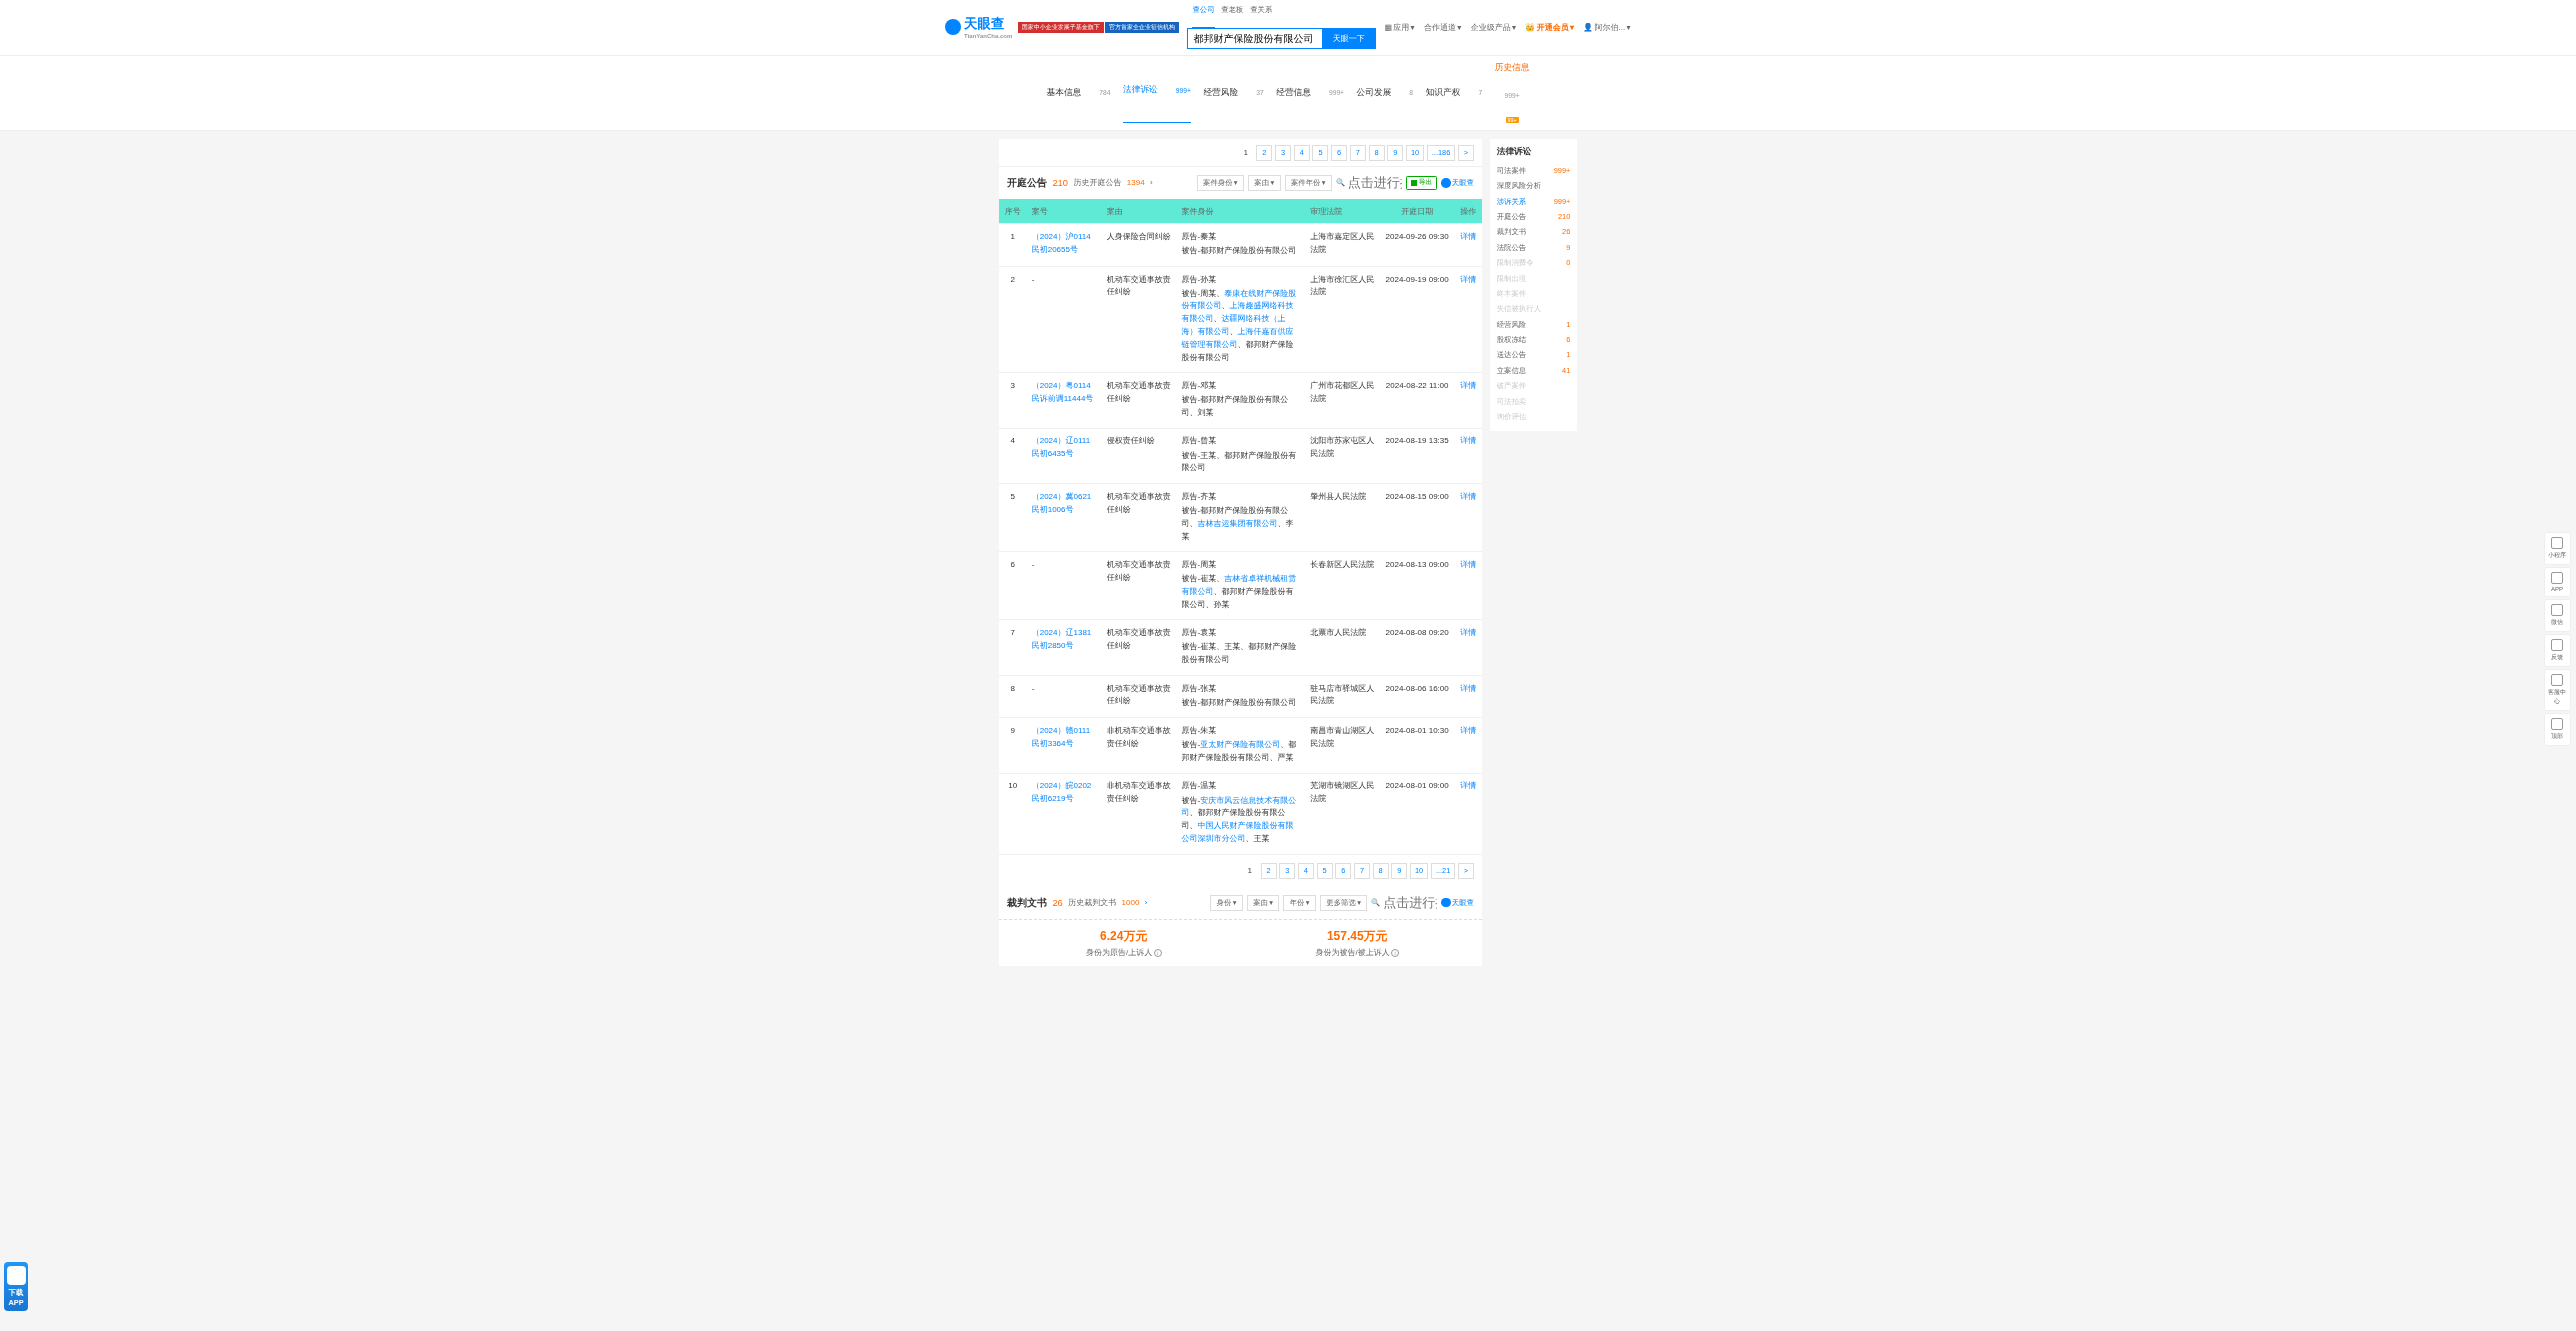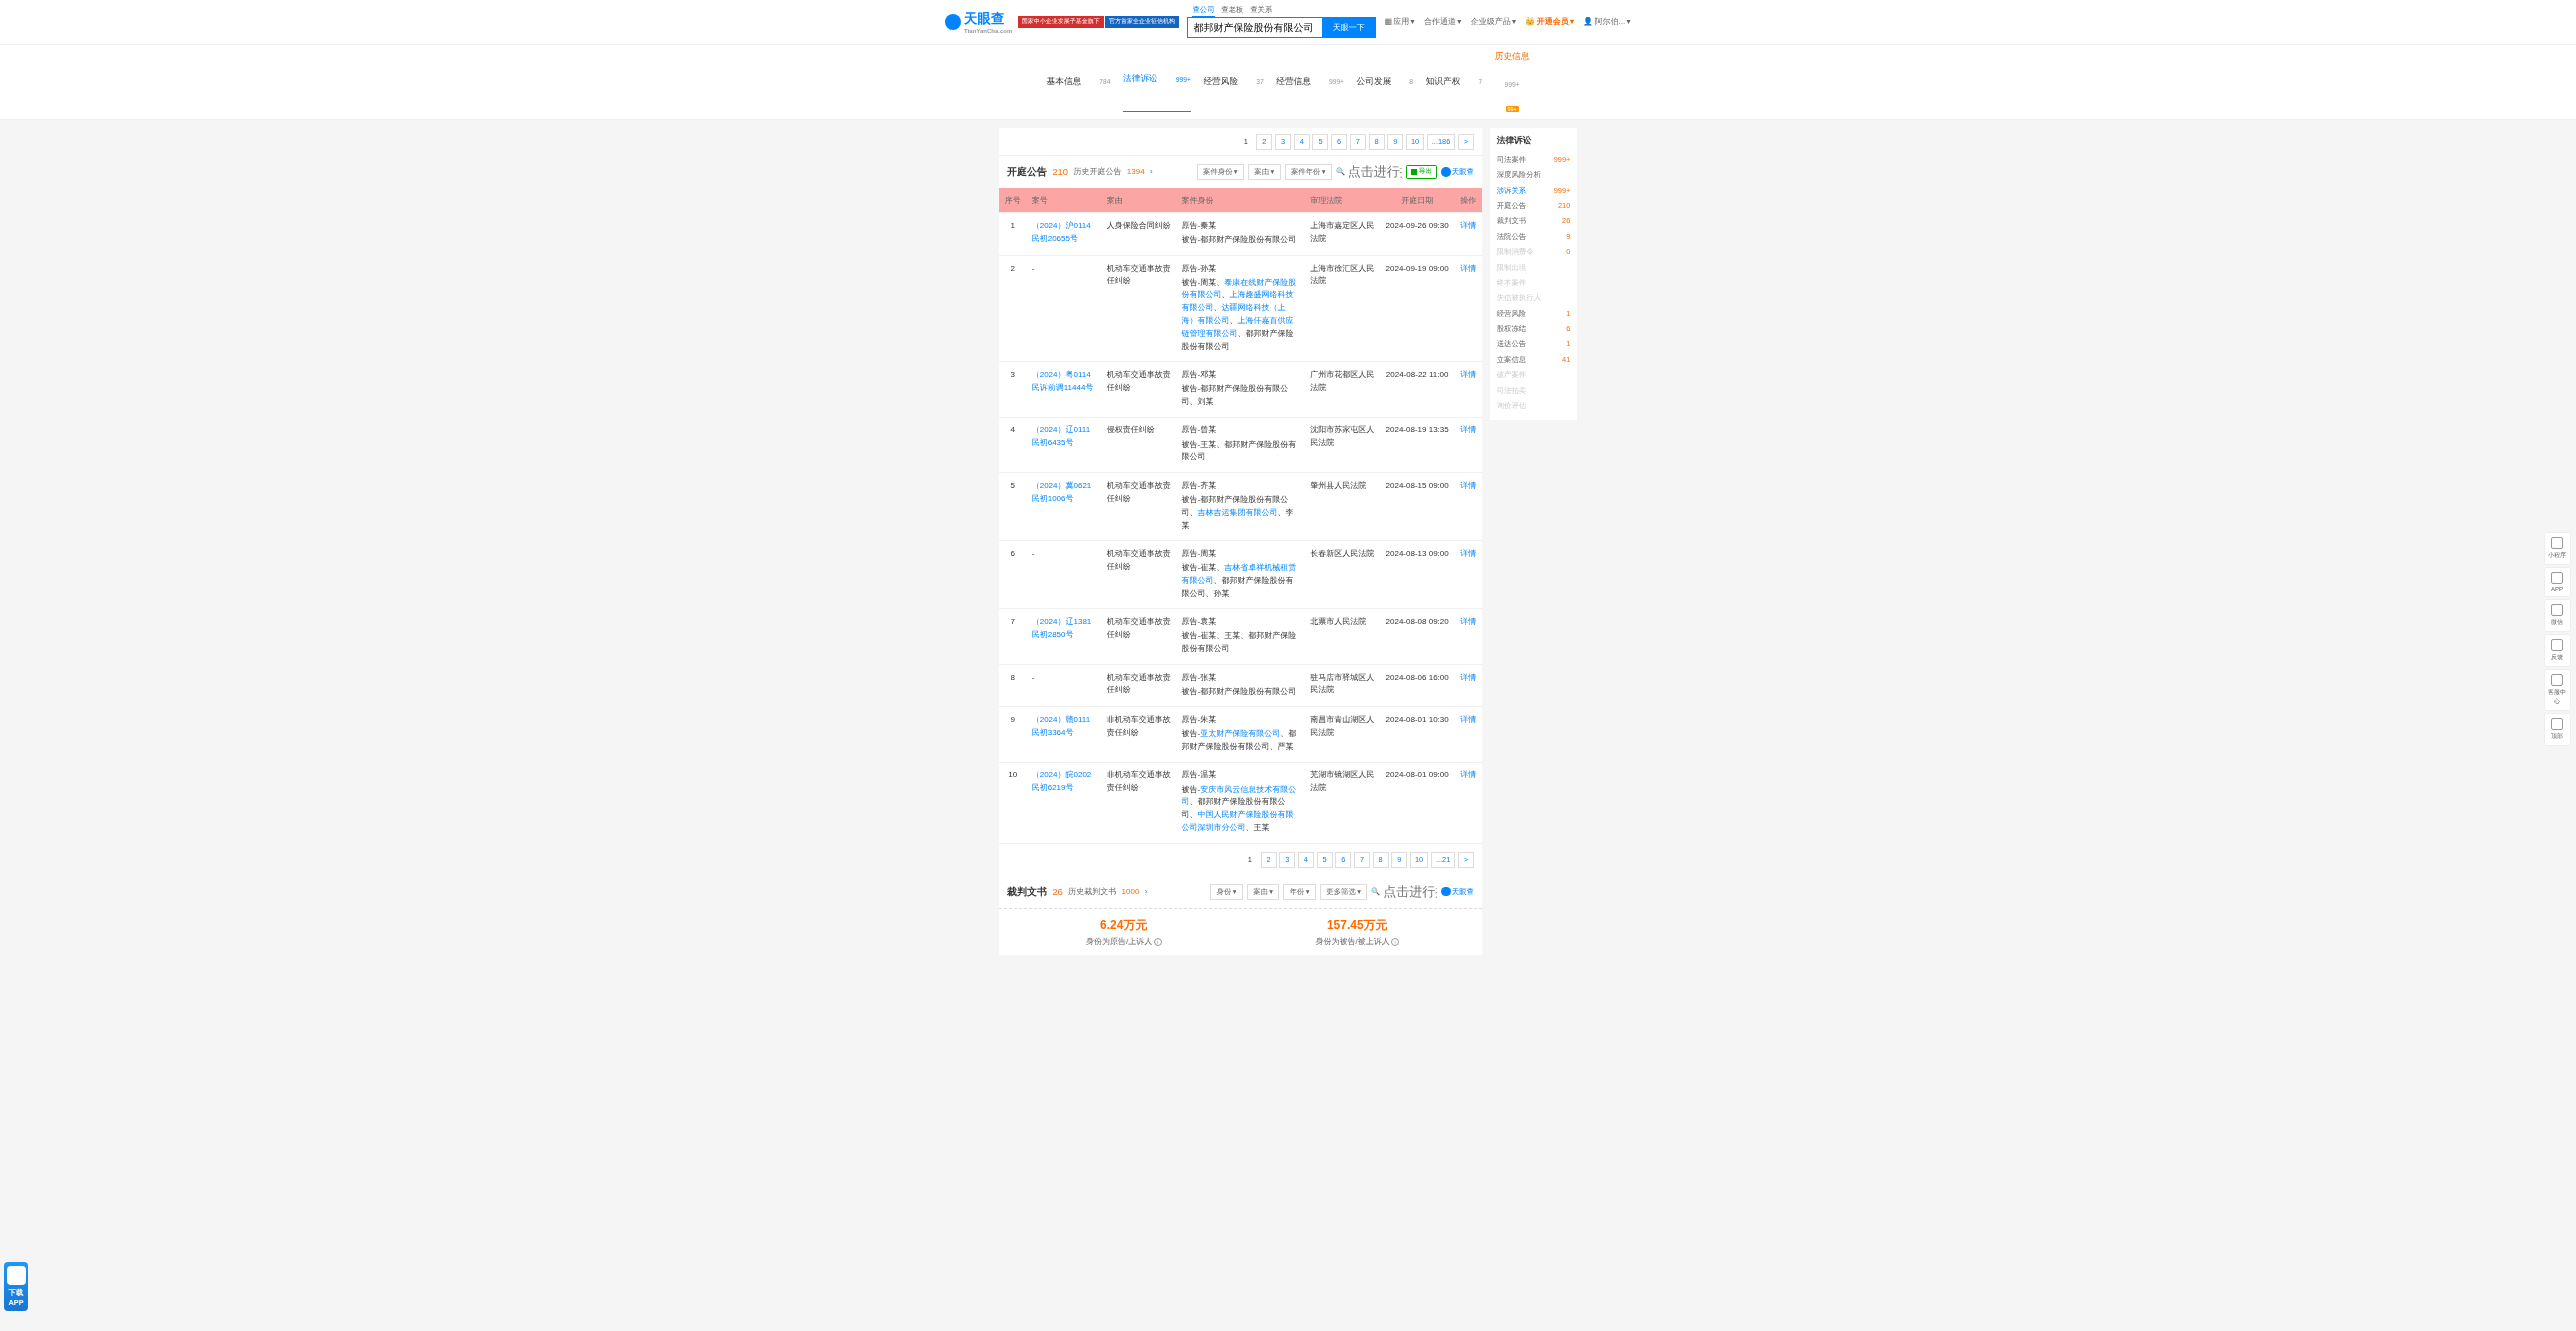--- a/index.html
+++ b/index.html
@@ -8,21 +8,21 @@
     .header { background: #fff; border-bottom: 0.7px solid #eee; padding: 5.4px 0; display: flex; align-items: center; justify-content: center; gap: 8px; }
     .logo-area { display: flex; align-items: center; gap: 5.4px; }
     .logo { color: #0084ff; font-size: 13.4px; font-weight: bold; display: flex; align-items: center; gap: 2.7px; }
     .logo-icon { width: 16px; height: 16px; background: #0084ff; border-radius: 50%; display: inline-block; }
     .logo-sub { font-size: 6px; color: #999; }
     .badges { display: flex; gap: 1.3px; }
     .badge-red { background: #d32f2f; color: #fff; padding: 1.3px 4px; font-size: 6px; }
     .badge-blue { background: #1565c0; color: #fff; padding: 1.3px 4px; font-size: 6px; }
     .search-tabs { display: flex; gap: 6.7px; padding: 0 5.4px; font-size: 7.4px; }
     .search-tab { color: #666; cursor: pointer; }
-    .search-tab.active { color: #0084ff; border-bottom: 1.3px solid #0084ff; padding-bottom: 1px; }
+    .search-tab.active { color: #0084ff; border-bottom: 1.3px solid #0084ff; padding-bottom: 12px; }
     .search-box { display: flex; border: 1.3px solid #0084ff; }
     .search-input { width: 134px; padding: 4px 5.4px; border: none; outline: none; font-size: 10px; }
     .search-btn { background: #0084ff; color: #fff; border: none; padding: 4px 10.7px; cursor: pointer; font-size: 8px; }
     
     .nav-links { display: flex; gap: 9.4px; font-size: 8px; color: #666; align-items: center; }
     .nav-link { cursor: pointer; display: flex; align-items: center; gap: 1.3px; }
     .nav-vip { color: #ff6b00; font-weight: bold; }
     
     .tabs-bar { background: #fff; display: flex; justify-content: center; padding: 6.7px 0; border-bottom: 0.7px solid #eee; }
     .tabs-inner { width: 483px; display: flex; justify-content: space-between; }
@@ -49,21 +49,21 @@
     .section-toolbar { margin-left: auto; display: flex; gap: 4px; align-items: center; }
     .filter-btn { border: 0.7px solid #ddd; padding: 2px 5.4px; font-size: 7.4px; color: #666; cursor: pointer; background: #fff; display: flex; align-items: center; gap: 1.3px; }
     .search-filter { display: flex; align-items: center; gap: 2.7px; color: #999; font-size: 7.4px; }
     .search-filter input { border: none; outline: none; width: 54px; font-size: 13px; }
     .export-btn { border: 0.7px solid #0a0; color: #0a0; padding: 1.3px 4px; font-size: 6.7px; cursor: pointer; border-radius: 1.3px; display: flex; align-items: center; gap: 1.3px; }
     .export-icon { width: 6.7px; height: 6.7px; background: #0a0; display: inline-block; }
     .brand-small { color: #0084ff; font-size: 7.4px; display: flex; align-items: center; gap: 1.3px; }
     .brand-small-icon { width: 9.4px; height: 9.4px; background: #0084ff; border-radius: 50%; display: inline-block; }
     
     table { width: 100%; border-collapse: collapse; font-size: 8px; }
-    thead th { background: #fca5a5; padding: 6.7px 5.4px; text-align: left; font-weight: normal; color: #666; border-bottom: 0.7px solid #eee; }
+    thead th { background: #5eead4; padding: 6.7px 5.4px; text-align: left; font-weight: normal; color: #666; border-bottom: 0.7px solid #eee; }
     tbody td { padding: 6.7px 5.4px; border-bottom: 0.7px solid #f0f0f0; vertical-align: top; line-height: 1.6; }
     .col-idx { width: 27px; text-align: center; }
     .col-case { width: 74px; }
     .col-reason { width: 74px; }
     .col-identity { width: 127px; }
     .col-court { width: 74px; }
     .col-date { width: 74px; text-align: center; }
     .col-op { width: 27px; text-align: center; }
     .link { color: #0084ff; cursor: pointer; }
     .party-line { margin-bottom: 1.3px; }

